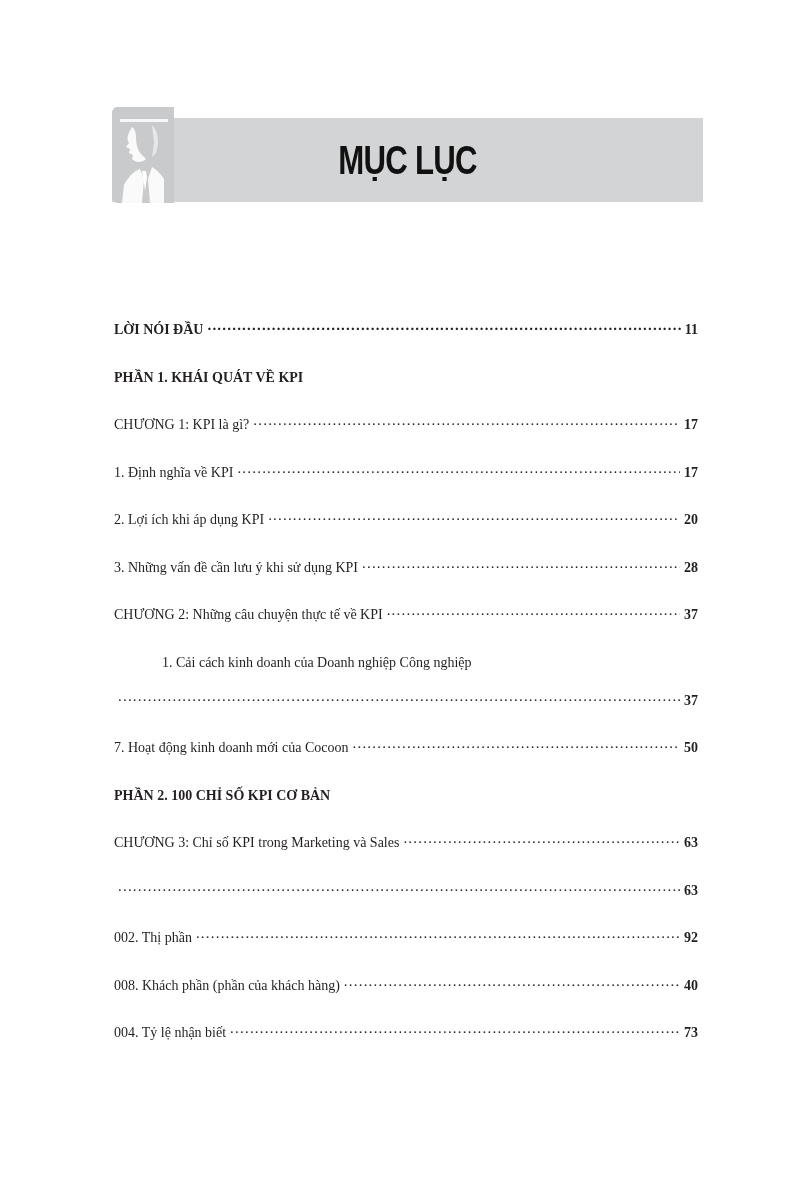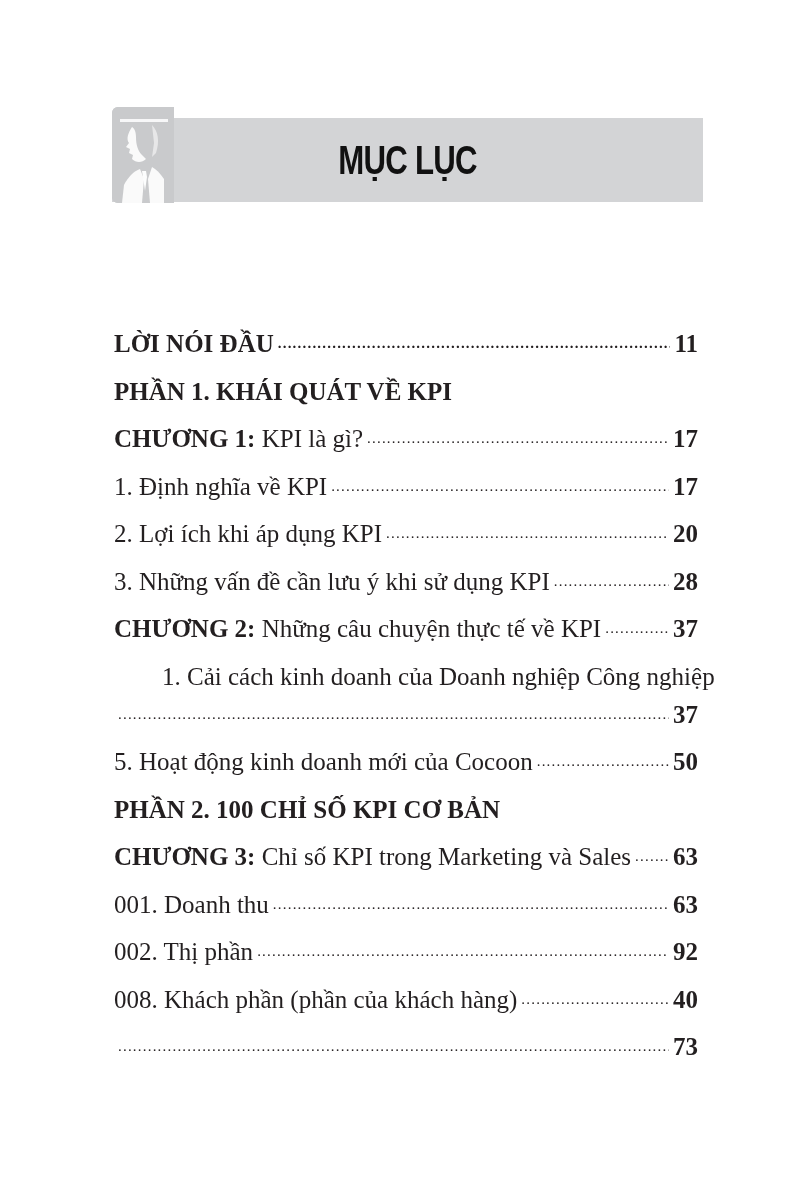--- a/index.html
+++ b/index.html
@@ -51,43 +51,43 @@
       font-weight: bold;
       font-size: 40px;
       letter-spacing: -1px;
       color: #111111;
       transform: scaleX(0.78);
       transform-origin: center;
     }
     .toc {
       position: absolute;
       left: 114px;
-      top: 320px;
+      top: 306px;
       width: 584px;
-      font-size: 25px;
+      font-size: 14px;
       line-height: 47.5px;
     }
     .row {
       display: flex;
       align-items: baseline;
       white-space: nowrap;
       height: 47.5px;
     }
     .row.wrap-first {
       height: 38px;
       margin-left: 48px;
     }
     .row.section {
       font-weight: bold;
     }
     .label {
       flex: 0 0 auto;
     }
     .label b {
-      font-weight: bold;
+      font-weight: normal;
     }
     .dots {
       flex: 1 1 auto;
       overflow: hidden;
       margin: 0 4px 0 4px;
       position: relative;
       height: 1em;
     }
     .dots::before {
       content: "................................................................................................................................................................................................................";
@@ -176,54 +176,54 @@
 
   <div class="row wrap-first">
     <span class="label">1. Cải cách kinh doanh của Doanh nghiệp Công nghiệp</span>
   </div>
   <div class="row">
     <span class="dots"></span>
     <span class="page">37</span>
   </div>
 
   <div class="row">
-    <span class="label">5. Hoạt động kinh doanh mới của Cocoon</span>
+    <span class="label">7. Hoạt động kinh doanh mới của Cocoon</span>
     <span class="dots"></span>
     <span class="page">50</span>
   </div>
 
   <div class="row section">
     <span class="label">PHẦN 2. 100 CHỈ SỐ KPI CƠ BẢN</span>
   </div>
 
   <div class="row">
     <span class="label">
       <b>CHƯƠNG 3:</b>
       <span>Chỉ số KPI trong Marketing và Sales</span>
     </span>
     <span class="dots"></span>
     <span class="page">63</span>
   </div>
 
   <div class="row">
-    <span class="label">001. Doanh thu</span>
     <span class="dots"></span>
     <span class="page">63</span>
   </div>
 
   <div class="row">
     <span class="label">002. Thị phần</span>
     <span class="dots"></span>
     <span class="page">92</span>
   </div>
 
   <div class="row">
     <span class="label">008. Khách phần (phần của khách hàng)</span>
     <span class="dots"></span>
     <span class="page">40</span>
   </div>
 
   <div class="row">
+    <span class="label">004. Tỷ lệ nhận biết</span>
     <span class="dots"></span>
     <span class="page">73</span>
   </div>
 
 </div>
 
 </body></html>

